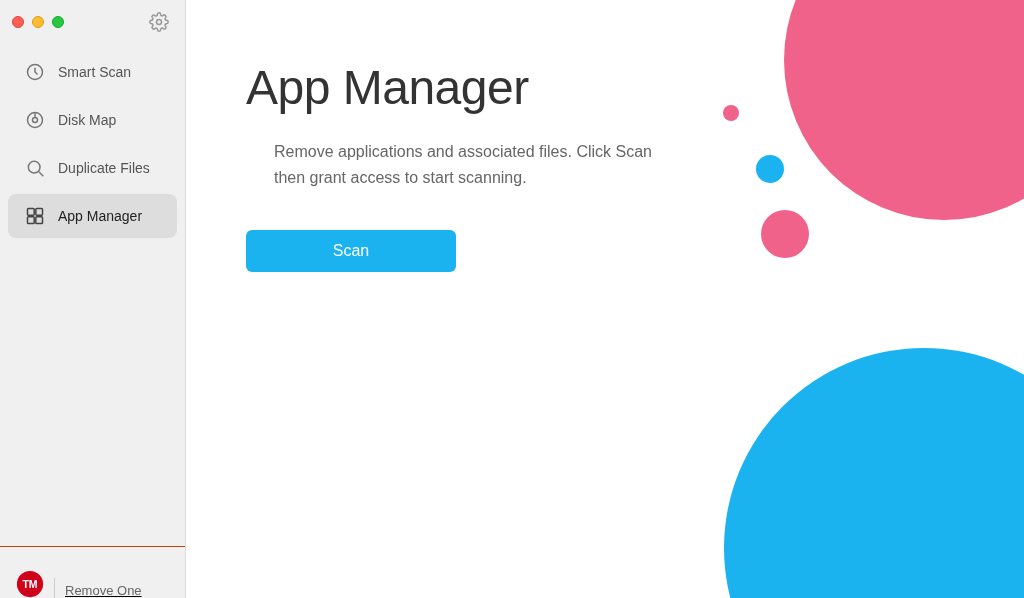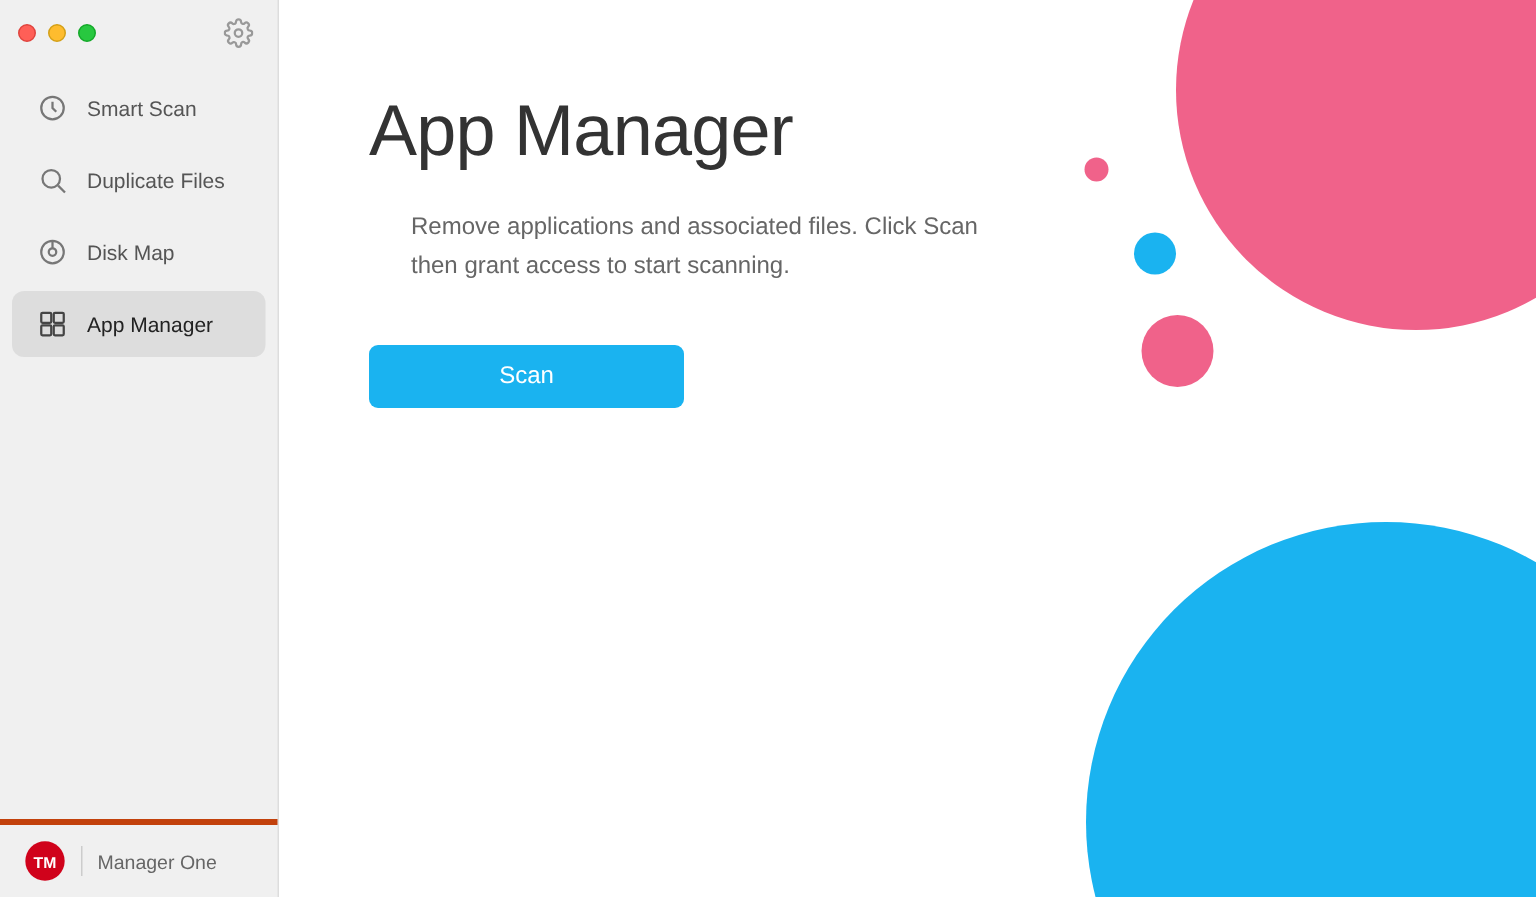--- a/index.html
+++ b/index.html
@@ -90,24 +90,25 @@
       color: #777;
     }
 
     .nav-item.active .nav-icon {
       color: #444;
     }
 
     .sidebar-footer {
       height: 52px;
       display: flex;
-      align-items: center;
+      align-items: flex-end;
       padding: 0 16px;
-      border-top: 4px solid #c2410c;
+      border-top: 1px solid #c2410c;
       gap: 10px;
+      text-decoration: underline;
     }
 
     .trend-logo {
       display: flex;
       align-items: center;
       gap: 8px;
     }
 
     .trend-logo-icon {
       width: 28px;
@@ -262,36 +263,36 @@
         </svg>
       </div>
       <span>Smart Scan</span>
     </div>
 
 
 
     <div class="nav-item">
       <div class="nav-icon">
         <svg viewBox="0 0 24 24" fill="none" stroke="currentColor" stroke-width="1.8">
-          <circle cx="11" cy="11" r="7"></circle>
-          <line x1="16.5" y1="16.5" x2="22" y2="22"></line>
-        </svg>
-      </div>
-      <span>Duplicate Files</span>
-    </div>
-
-    <div class="nav-item">
-      <div class="nav-icon">
-        <svg viewBox="0 0 24 24" fill="none" stroke="currentColor" stroke-width="1.8">
           <circle cx="12" cy="12" r="9"></circle>
           <circle cx="12" cy="12" r="3"></circle>
           <line x1="12" y1="3" x2="12" y2="9"></line>
         </svg>
       </div>
       <span>Disk Map</span>
+    </div>
+
+    <div class="nav-item">
+      <div class="nav-icon">
+        <svg viewBox="0 0 24 24" fill="none" stroke="currentColor" stroke-width="1.8">
+          <circle cx="11" cy="11" r="7"></circle>
+          <line x1="16.5" y1="16.5" x2="22" y2="22"></line>
+        </svg>
+      </div>
+      <span>Duplicate Files</span>
     </div>
 
 
     <div class="nav-item active">
       <div class="nav-icon">
         <svg viewBox="0 0 24 24" fill="none" stroke="currentColor" stroke-width="1.8">
           <rect x="3" y="3" width="8" height="8" rx="1"></rect>
           <rect x="13" y="3" width="8" height="8" rx="1"></rect>
           <rect x="3" y="13" width="8" height="8" rx="1"></rect>
           <rect x="13" y="13" width="8" height="8" rx="1"></rect>
@@ -305,21 +306,21 @@
 
   <div class="sidebar-footer">
     <div class="trend-logo">
 
       <svg class="trend-logo-icon" viewBox="0 0 32 32">
         <circle cx="16" cy="16" r="15" fill="#d0021b"></circle>
         <text x="16" y="21" text-anchor="middle" font-size="12" fill="white" font-weight="bold">TM</text>
       </svg>
     </div>
     <div class="divider-line"></div>
-    <span class="cleaner-one-text">Manager One</span>
+    <span class="cleaner-one-text">Remove One</span>
   </div>
 </div>
 
 <div class="main-content">
   <h1 class="page-title">App Manager</h1>
   <p class="page-description">Remove applications and associated files. Click Scan then grant access to start scanning.</p>
   <button class="scan-button">Scan</button>
 
   <div class="decoration">
     <div class="circle-pink-dot"></div>

